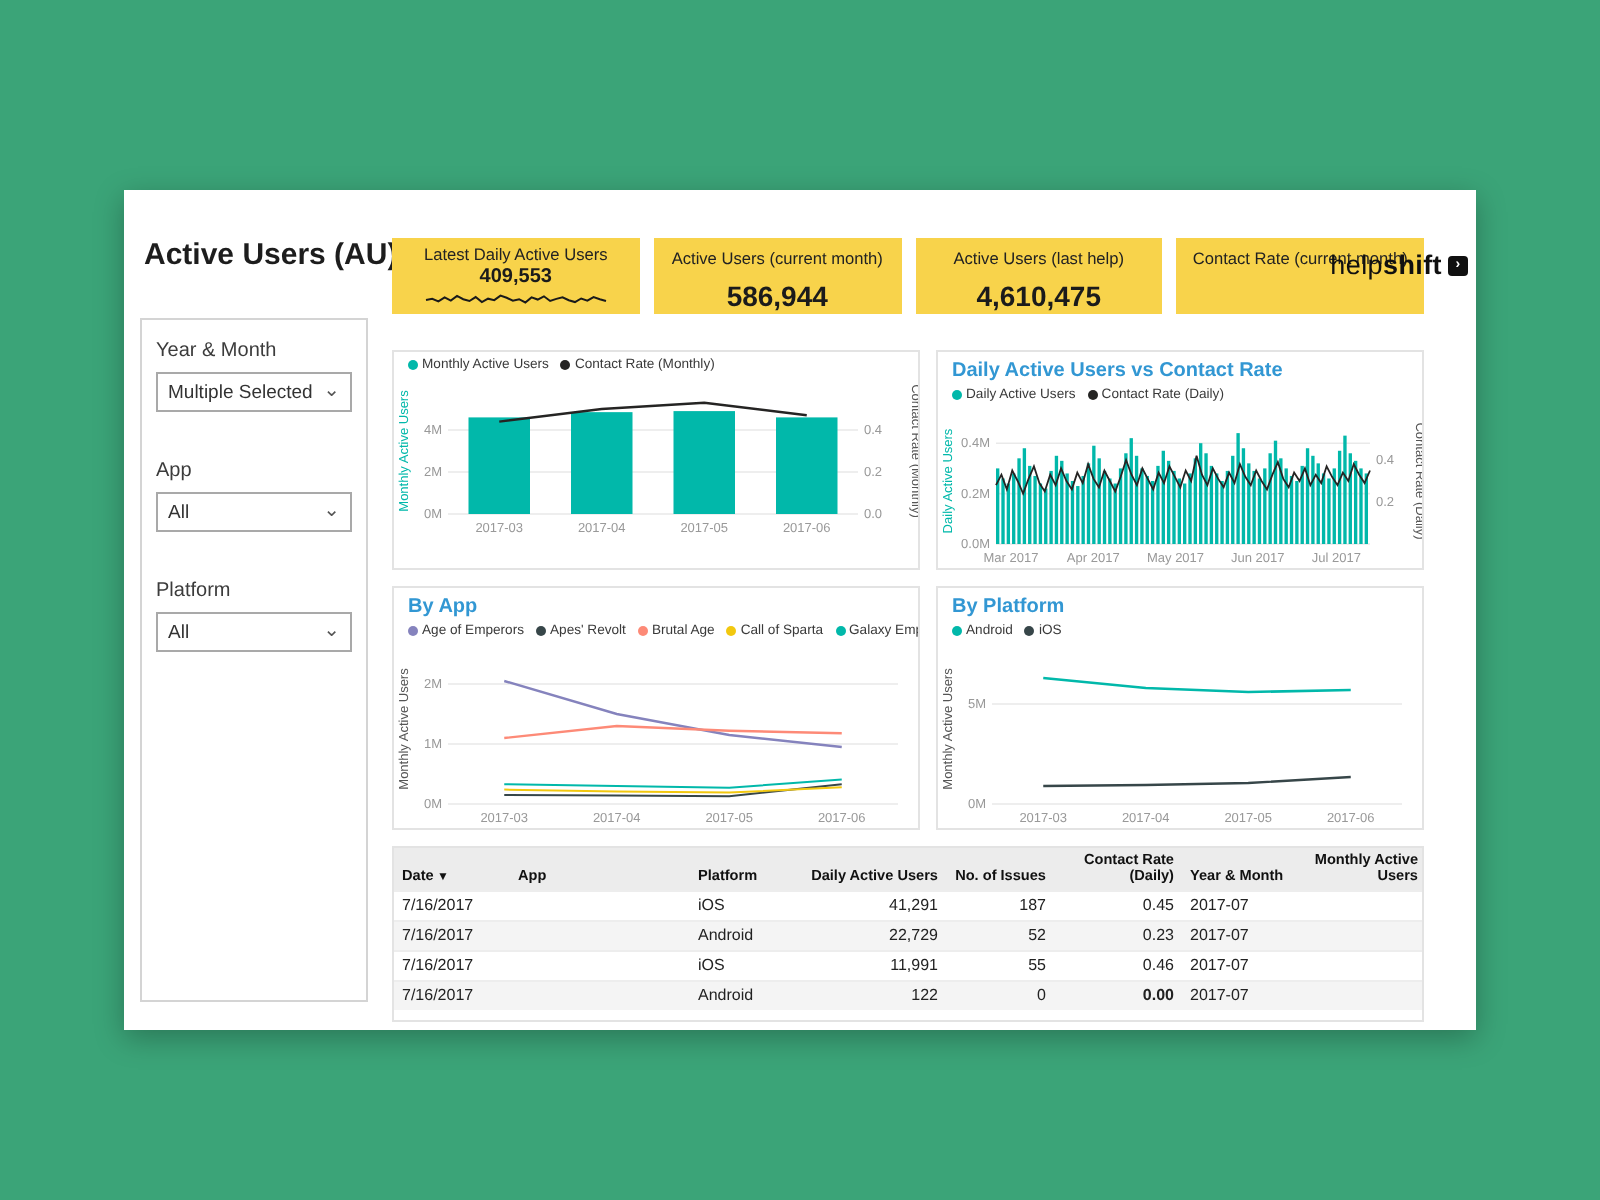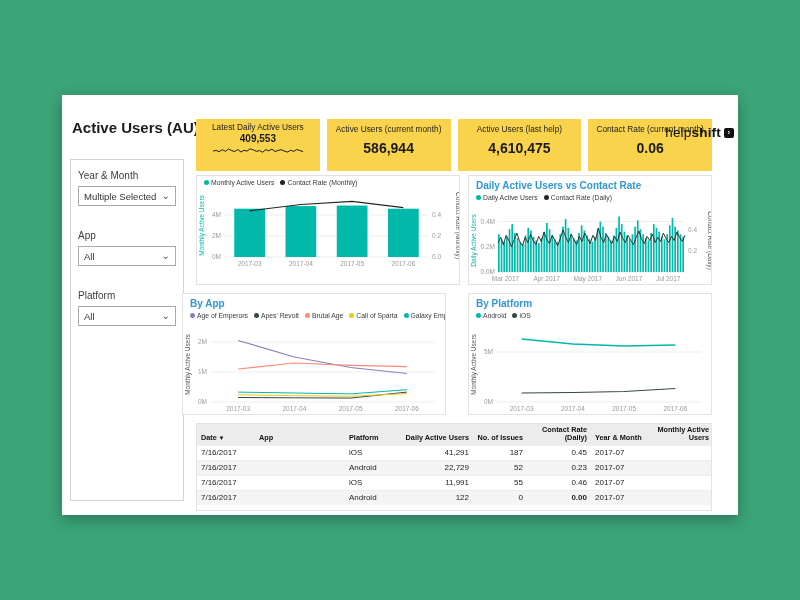--- a/index.html
+++ b/index.html
@@ -5,33 +5,33 @@
   html,body{margin:0;padding:0;}
   body{font-family:"Liberation Sans",sans-serif;}
   .stage{position:relative;width:800px;height:600px;background:#3BA478;overflow:hidden;}
   .card{position:absolute;left:62px;top:95px;width:676px;height:420px;background:#ffffff;box-shadow:0 4px 14px rgba(0,0,0,.28);}
   .page-title{position:absolute;left:10px;top:24px;font-size:15px;font-weight:700;color:#1d1d1d;}
   .filter-panel{position:absolute;left:8px;top:64px;width:114px;height:342px;border:1px solid #d4d4d4;padding:10px 7px;box-sizing:border-box;background:#fff;}
   .flabel{font-size:10px;color:#3c3c3c;margin-bottom:5px;}
   .fselect{display:flex;align-items:center;justify-content:space-between;border:1px solid #a9a9a9;height:20px;padding:0 5px;font-size:9.5px;color:#333;margin-bottom:24px;cursor:pointer;background:#fff;box-sizing:border-box;}
   .chev{font-size:10px;color:#555;line-height:1;}
   .kpis{position:absolute;left:134px;top:24px;width:516px;display:flex;gap:7px;}
-  .kpi{flex:1;height:52px;background:#F8D34B;text-align:center;overflow:hidden;}
+  .kpi{flex:1;height:38px;background:#F8D34B;text-align:center;overflow:hidden;}
   .kpi-label{font-size:8.3px;color:#222;margin-top:5px;}
   .kpi-value{font-size:14px;font-weight:700;color:#1b1b1b;margin-top:6px;}
   .kpi.with-spark .kpi-label{margin-top:3px;}
   .kpi.with-spark .kpi-value{font-size:10px;margin-top:1px;}
   .spark{height:13px;}
   .logo{position:absolute;top:30px;right:4px;font-size:13.5px;color:#101010;display:flex;align-items:center;letter-spacing:.2px;}
   .logo .l2{font-weight:700;}
   .lmark{width:10px;height:10px;background:#101010;border-radius:2px;margin-left:3px;display:inline-flex;align-items:center;justify-content:center;color:#fff;font-size:7px;font-weight:700;line-height:1;}
   .panel{position:absolute;border:1px solid #e3e3e3;background:#fff;box-sizing:border-box;overflow:hidden;}
   .p1{left:134px;top:80px;width:264px;height:110px;}
   .p2{left:406px;top:80px;width:244px;height:110px;}
-  .p3{left:120px;top:198px;width:264px;height:122px;}
+  .p3{left:134px;top:198px;width:264px;height:122px;}
   .p4{left:406px;top:198px;width:244px;height:122px;}
   .ptitle{color:#3297D3;font-size:10px;font-weight:700;padding:4px 7px 0;white-space:nowrap;}
   .legend{display:flex;align-items:center;gap:6px;padding:1px 7px 0;height:11px;font-size:6.8px;color:#3a3a3a;white-space:nowrap;overflow:hidden;}
   .litem{display:inline-flex;align-items:center;gap:2px;}
   .dot{width:5px;height:5px;border-radius:50%;display:inline-block;flex:none;background:#999;}
   .plot{display:block;}
   .tablewrap{position:absolute;left:134px;top:328px;width:516px;height:88px;border:1px solid #e3e3e3;box-sizing:border-box;overflow:hidden;background:#fff;}
   table{border-collapse:collapse;width:100%;table-layout:fixed;font-size:8px;color:#222;}
   th{background:#ececec;font-weight:700;font-size:7.3px;line-height:1.15;padding:2px 4px;vertical-align:bottom;color:#111;}
   td{padding:2.5px 4px;border-top:1px solid #ededed;}
@@ -82,21 +82,20 @@
       <div class="kpi">
         <div class="kpi-label">Active Users (current month)</div>
         <div class="kpi-value">586,944</div>
       </div>
       <div class="kpi">
         <div class="kpi-label">Active Users (last help)</div>
         <div class="kpi-value">4,610,475</div>
       </div>
       <div class="kpi">
         <div class="kpi-label">Contact Rate (current month)</div>
-        <div class="kpi-value">0.06</div>
       </div>
     </div>
 
     <div class="logo">
       <span class="l1">help</span>
         <span class="l2">shift</span>
       <span class="lmark">›</span>
     </div>
 
     <div class="panel p1">

